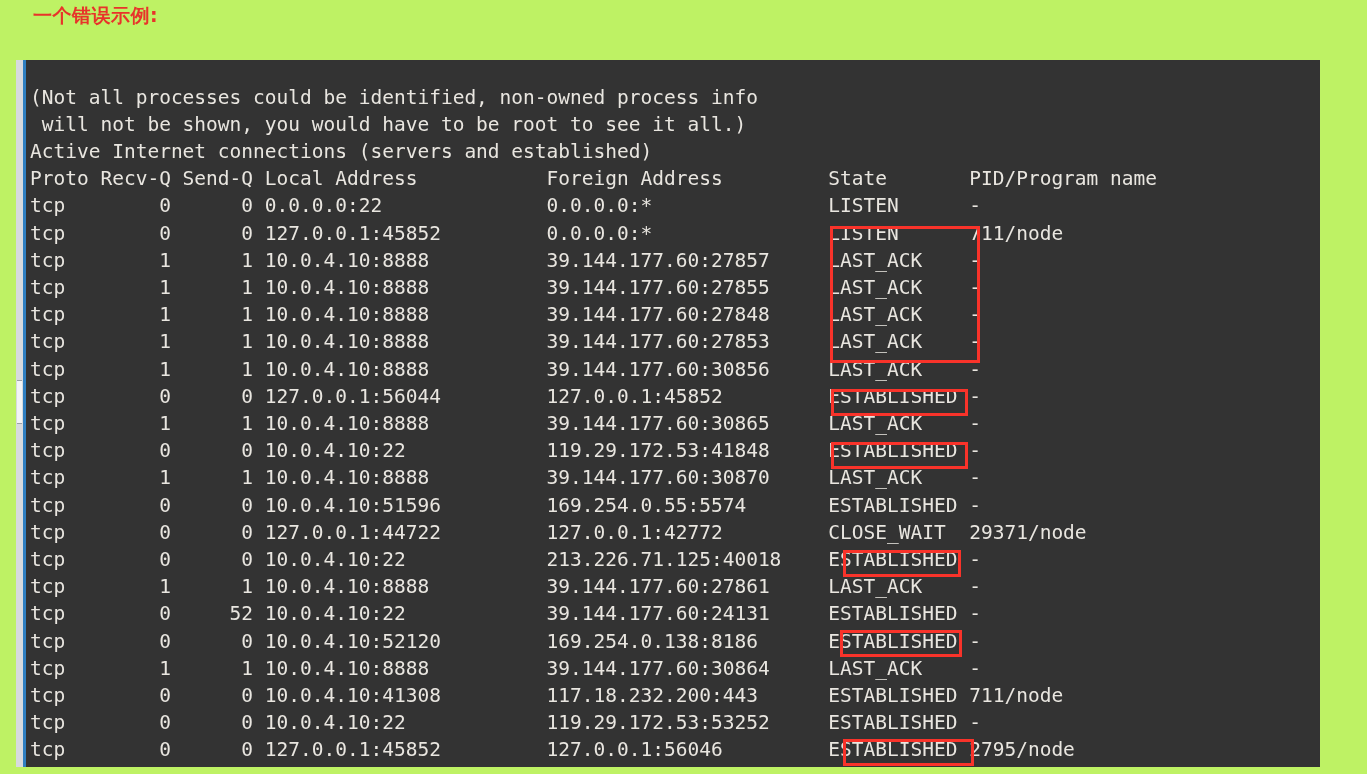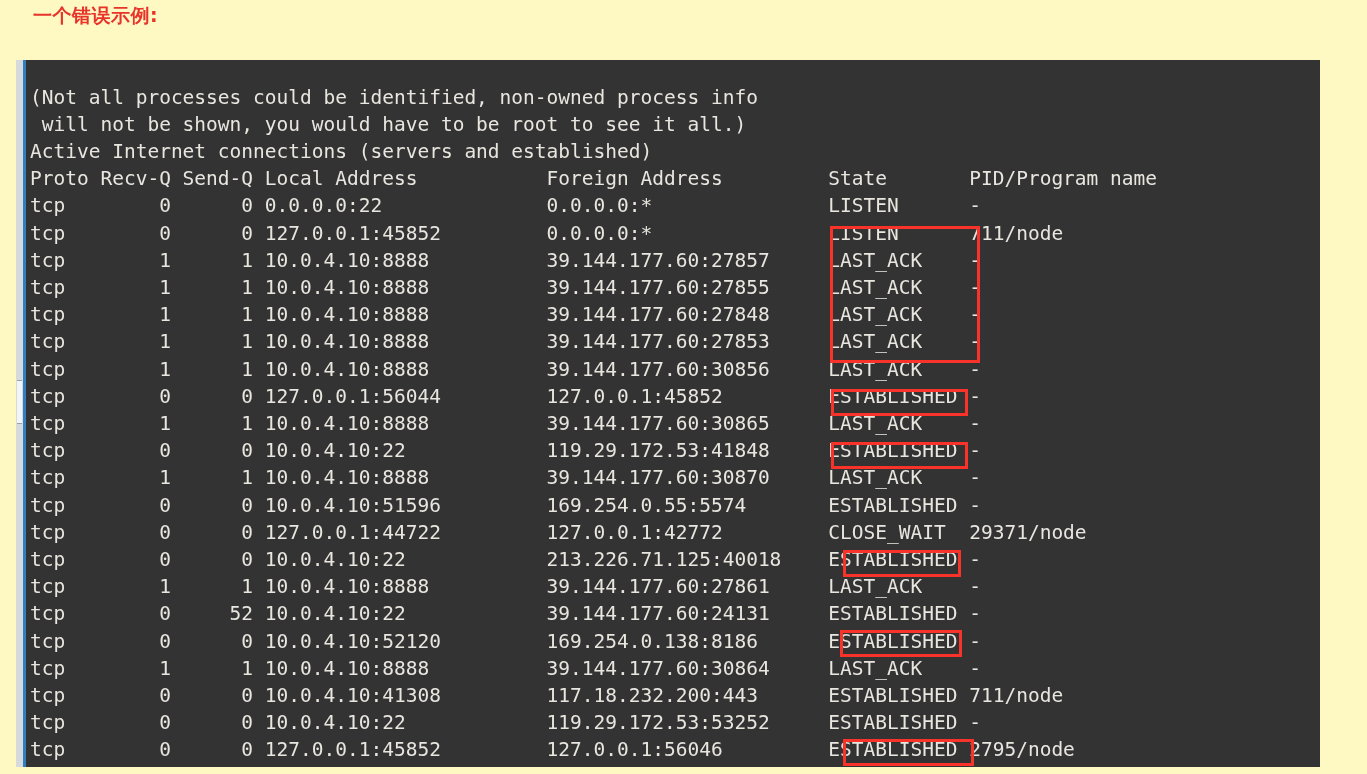--- a/index.html
+++ b/index.html
@@ -11,21 +11,21 @@
     overflow: hidden;
   }
   body {
     font-family: "Liberation Sans", sans-serif;
   }
 
   .page {
     position: relative;
     width: 1367px;
     height: 774px;
-    background: #fef9c3;
+    background: #bef264;
   }
 
   
   .title {
     position: absolute;
     left: 33px;
     top: 3px;
     font-family: "DejaVu Sans", "Liberation Sans", sans-serif;
     font-size: 19px;
     font-weight: bold;

